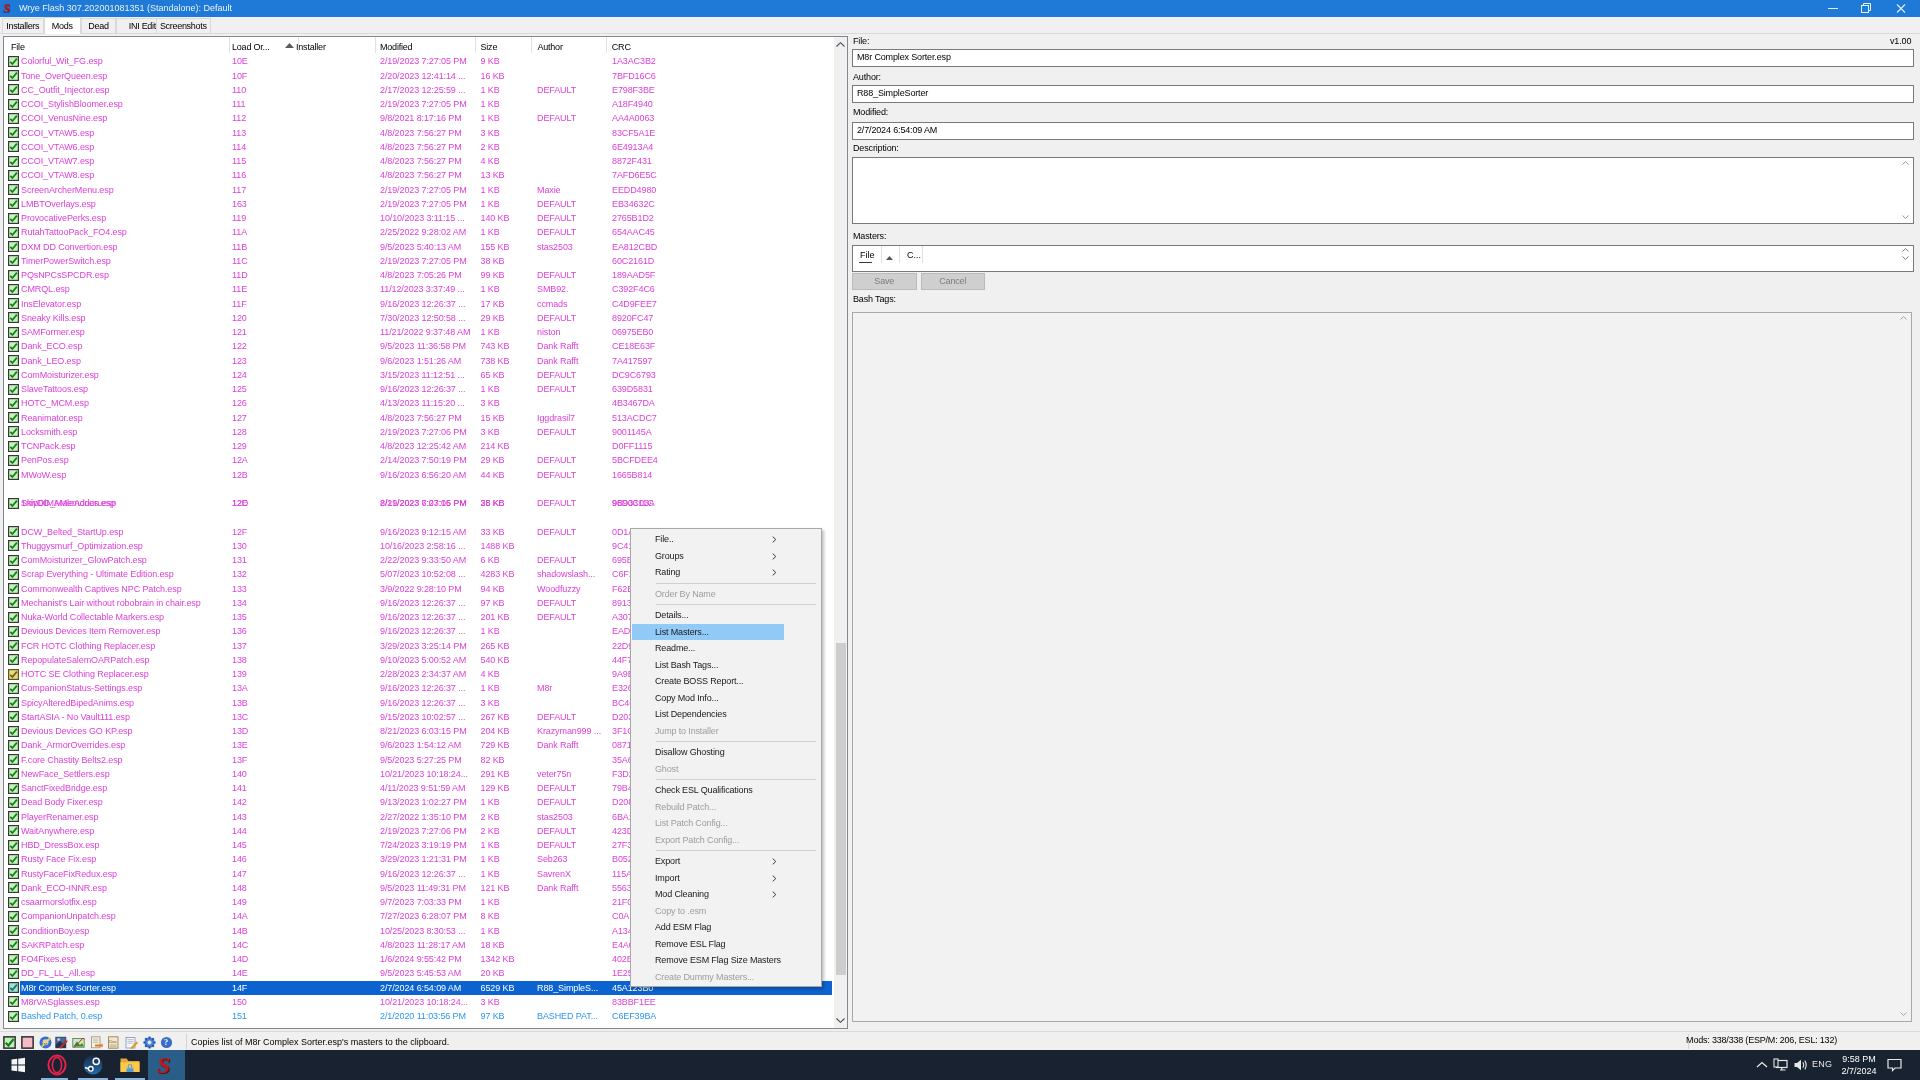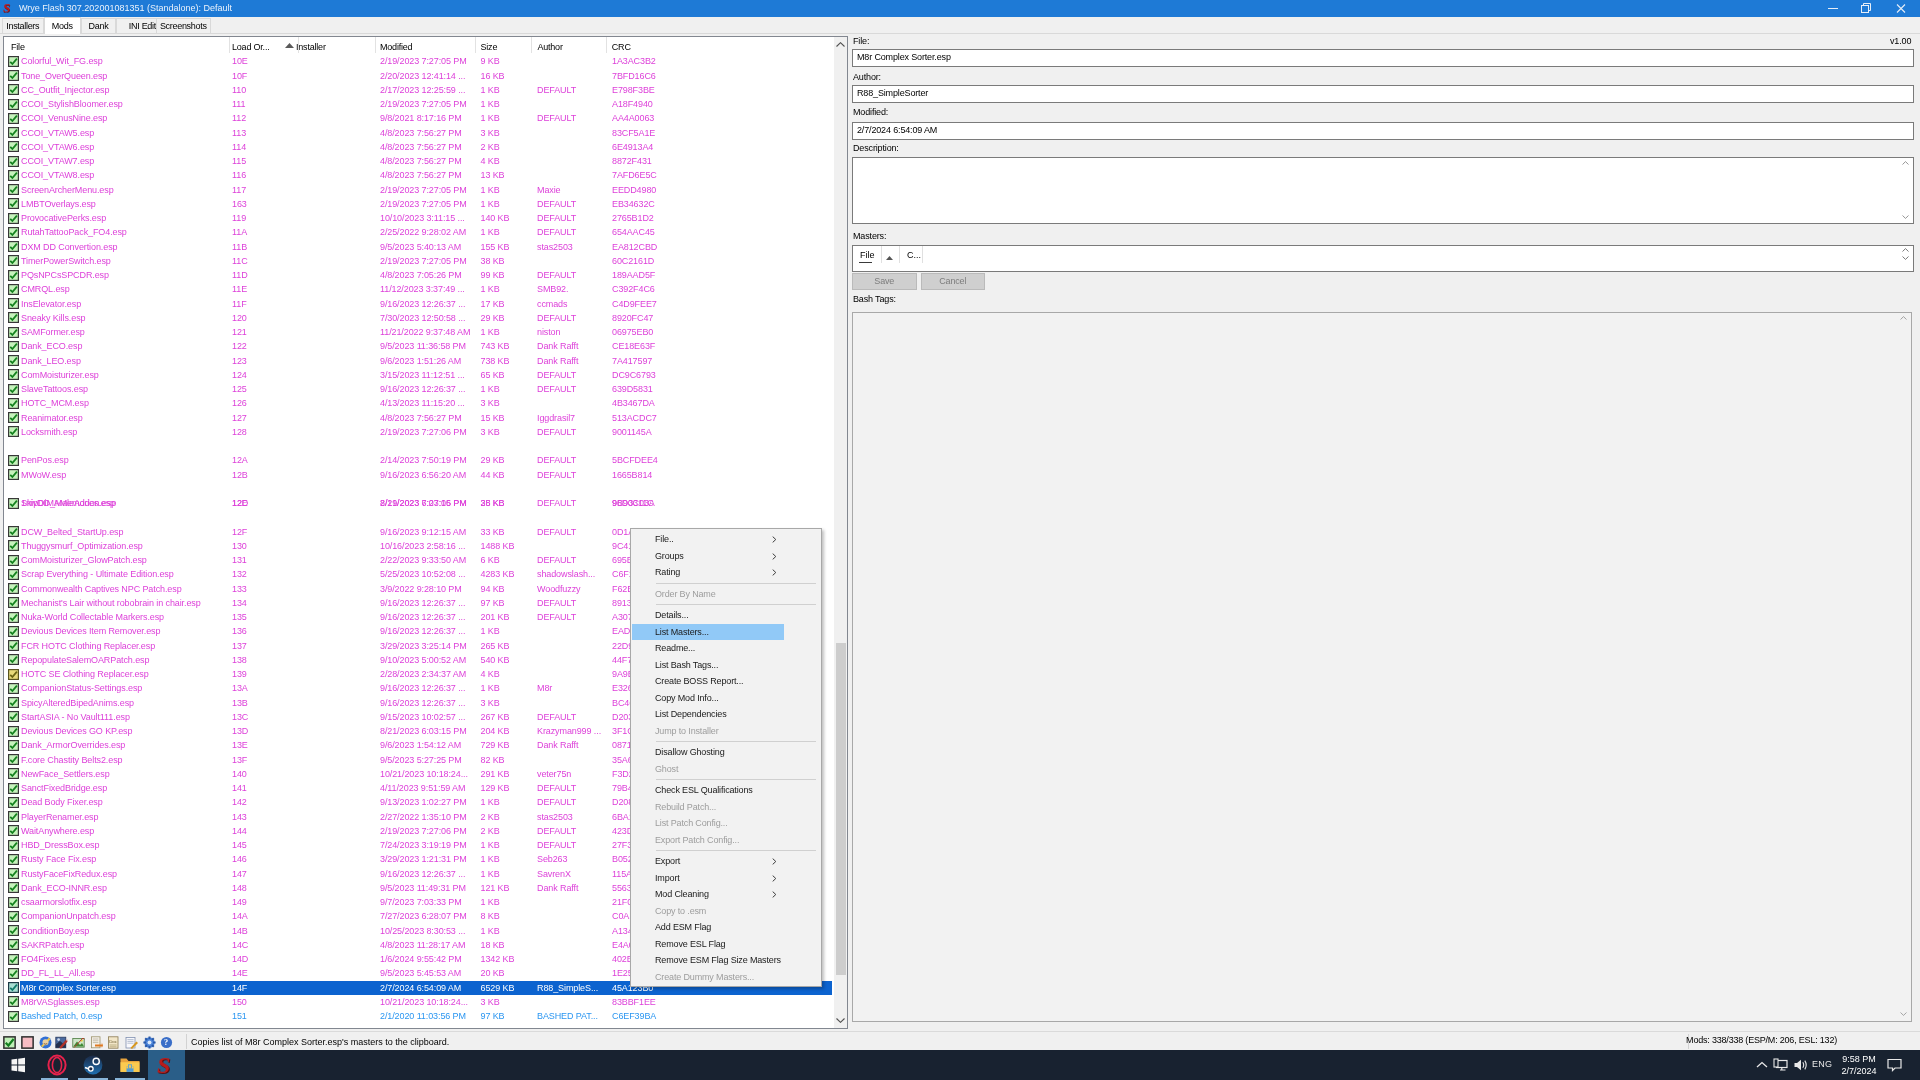--- a/index.html
+++ b/index.html
@@ -87,21 +87,21 @@
       <path d="M10.5 5.5 V3.5 H17.5 V10.5 H15.5" fill="none" stroke="#e6eef8" stroke-width="1"></path>
     </svg>
   <svg class="wctl" id="tb-cls" viewBox="0 0 26 17">
       <path d="M9 4.5 L17 12.5 M17 4.5 L9 12.5" stroke="#e6eef8" stroke-width="1.1"></path>
     </svg>
 </div>
 
 <div id="tabbar">
   <div class="tab" style="left:2px;width:41.5px">Installers</div>
   <div class="tab tabsel" style="left:43.5px;width:37.5px">Mods</div>
-  <div class="tab" style="left:81px;width:35px">Dank</div>
+  <div class="tab" style="left:81px;width:35px">Dead</div>
   <div class="tab" style="left:116px;width:57px">INI Edits</div>
   <div class="tab" style="left:155.5px;width:55.5px">Screenshots</div>
 </div>
 <div id="tabline"></div>
 
 <div id="list">
   <div id="hdr">
     <span class="hlbl" style="left:7px">File</span>
     <span class="hlbl" style="left:228px">Load Or...</span>
     <svg style="position:absolute;left:281px;top:6px" width="9" height="5">
@@ -427,20 +427,31 @@
         <rect x="0.6" y="0.6" width="9.8" height="9.8" fill="#c6f2bc" stroke="#383838" stroke-width="1.2"></rect>
         <path d="M2.2 5.8 L4.4 8 L8.9 2.6" stroke="#14821e" stroke-width="1.8" fill="none"></path>
       </svg>
       <span class="c-name">Locksmith.esp</span>
       <span class="c-lo">128</span>
       <span class="c-mod">2/19/2023 7:27:06 PM</span>
       <span class="c-size">3 KB</span>
       <span class="c-auth">DEFAULT</span>
       <span class="c-crc">9001145A</span>
     </div>
+<div class="row" style="top:402.15px">
+      <svg class="cb" viewBox="0 0 11 11">
+        <rect x="0.6" y="0.6" width="9.8" height="9.8" fill="#c6f2bc" stroke="#383838" stroke-width="1.2"></rect>
+        <path d="M2.2 5.8 L4.4 8 L8.9 2.6" stroke="#14821e" stroke-width="1.8" fill="none"></path>
+      </svg>
+      <span class="c-name">TCNPack.esp</span>
+      <span class="c-lo">129</span>
+      <span class="c-mod">4/8/2023 12:25:42 AM</span>
+      <span class="c-size">214 KB</span>
+      <span class="c-crc">D0FF1115</span>
+    </div>
 <div class="row" style="top:416.40px">
       <svg class="cb" viewBox="0 0 11 11">
         <rect x="0.6" y="0.6" width="9.8" height="9.8" fill="#c6f2bc" stroke="#383838" stroke-width="1.2"></rect>
         <path d="M2.2 5.8 L4.4 8 L8.9 2.6" stroke="#14821e" stroke-width="1.8" fill="none"></path>
       </svg>
       <span class="c-name">PenPos.esp</span>
       <span class="c-lo">12A</span>
       <span class="c-mod">2/14/2023 7:50:19 PM</span>
       <span class="c-size">29 KB</span>
       <span class="c-auth">DEFAULT</span>
@@ -516,21 +527,21 @@
       <span class="c-auth">DEFAULT</span>
       <span class="c-crc">695B1D3C</span>
     </div>
 <div class="row" style="top:530.40px">
       <svg class="cb" viewBox="0 0 11 11">
         <rect x="0.6" y="0.6" width="9.8" height="9.8" fill="#c6f2bc" stroke="#383838" stroke-width="1.2"></rect>
         <path d="M2.2 5.8 L4.4 8 L8.9 2.6" stroke="#14821e" stroke-width="1.8" fill="none"></path>
       </svg>
       <span class="c-name">Scrap Everything - Ultimate Edition.esp</span>
       <span class="c-lo">132</span>
-      <span class="c-mod">5/25/2023 10:52:08 ...</span>
+      <span class="c-mod">5/07/2023 10:52:08 ...</span>
       <span class="c-size">4283 KB</span>
       <span class="c-auth">shadowslash...</span>
       <span class="c-crc">C6F1A9B2</span>
     </div>
 <div class="row" style="top:544.65px">
       <svg class="cb" viewBox="0 0 11 11">
         <rect x="0.6" y="0.6" width="9.8" height="9.8" fill="#c6f2bc" stroke="#383838" stroke-width="1.2"></rect>
         <path d="M2.2 5.8 L4.4 8 L8.9 2.6" stroke="#14821e" stroke-width="1.8" fill="none"></path>
       </svg>
       <span class="c-name">Commonwealth Captives NPC Patch.esp</span>

